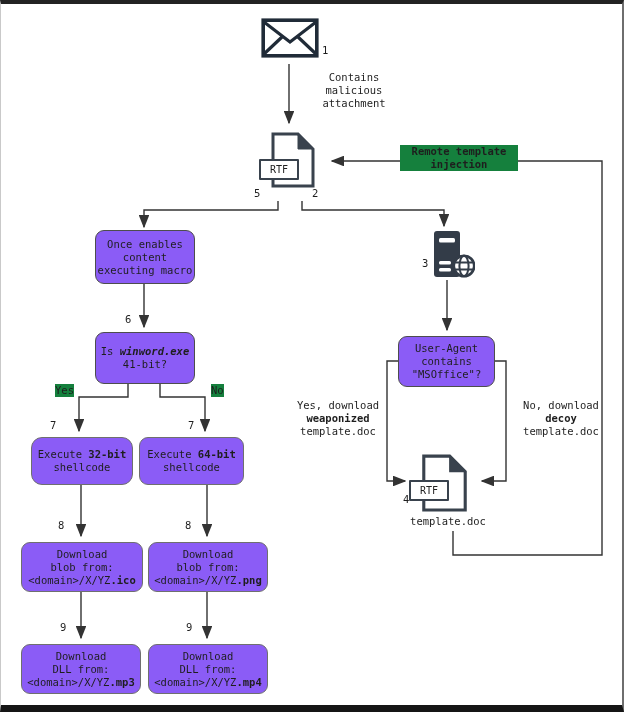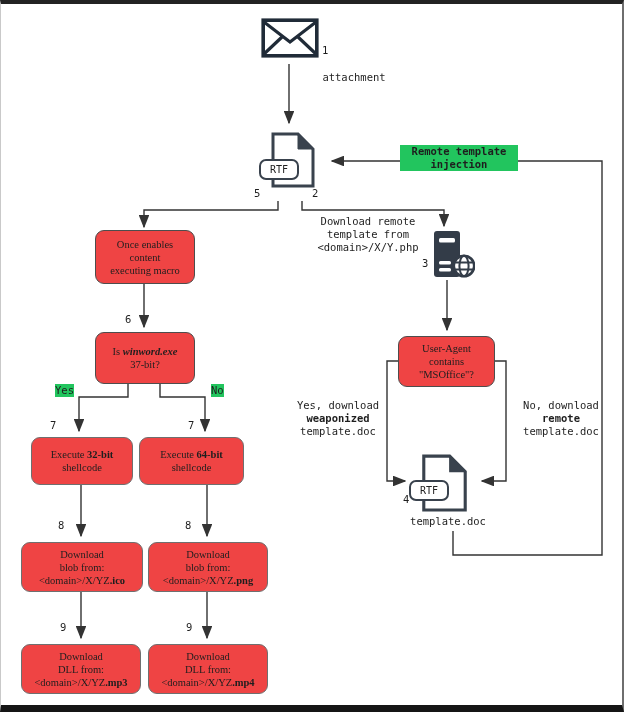--- a/index.html
+++ b/index.html
@@ -14,32 +14,31 @@
     border-left:1px solid #c9c9c9;
     font-family:"DejaVu Sans Mono","Liberation Mono",monospace;
     font-size:10.5px;line-height:13px;color:#1e1e1e;
     overflow:hidden;
   }
   #connectors{position:absolute;left:0;top:0;z-index:1;}
   .abs{position:absolute;z-index:2;}
   .ctr{text-align:center;}
   .num{position:absolute;z-index:2;font-size:10.5px;color:#1e1e1e;}
   .node{
-    position:absolute;z-index:2;background:#ef4444;
+    position:absolute;z-index:2;background:#8b5cf6;
     border:1.6px solid #6f6f6f;border-radius:9px;
     display:flex;flex-direction:column;align-items:center;justify-content:center;
-    font-family:Liberation Serif, serif;
   }
   .node.dark{border-color:#4d4d4d;}
   .b{font-weight:bold;}
   .bi{font-weight:bold;font-style:italic;margin-top:48px;}
-  .lbl{position:absolute;z-index:2;background:#22c55e;}
+  .lbl{position:absolute;z-index:2;background:#15803d;}
   .rtf-badge{
     position:absolute;z-index:3;background:#ffffff;
-    border:2.2px solid #39424d;border-radius:7px;
+    border:2.2px solid #39424d;border-radius:1px;
     display:flex;align-items:center;justify-content:center;
     font-size:10px;color:#222;text-align:center;
   }
 </style>
 </head>
 <body>
 
 <div id="figure">
 
   <svg id="connectors" width="624" height="712">
@@ -67,43 +66,39 @@
   </svg>
 
   <svg class="abs" style="left:260px;top:14px;" width="58" height="40" viewBox="0 0 58 40">
     <rect x="2.2" y="2.2" width="53.6" height="35.6" fill="#ffffff" stroke="#202b38" stroke-width="3.6"></rect>
     <path d="M3,4 L29,24 L55,4" fill="none" stroke="#202b38" stroke-width="3.2"></path>
     <path d="M3,36 L21,19 M55,36 L37,19" fill="none" stroke="#202b38" stroke-width="3.2"></path>
   </svg>
   <div class="num" style="left:321px;top:40px;">1</div>
 
   <div class="abs ctr" style="left:297px;top:67px;width:112px;">
+    <div>Contains malicious</div>
     <div>attachment</div>
   </div>
 
   <div class="abs" style="left:258px;top:126px;width:62px;height:72px;">
     <svg style="position:absolute;left:12px;top:2px;" width="44" height="56" viewBox="0 0 44 56">
       <path d="M2,2 H27 L42,17 V54 H2 Z" fill="#ffffff" stroke="#39424d" stroke-width="3"></path>
       <path d="M27,2 V17 H42 Z" fill="#39424d" stroke="#39424d" stroke-width="1"></path>
     </svg>
     <div class="rtf-badge" style="left:0px;top:29px;width:36px;height:17px;">RTF</div>
   </div>
   <div class="num" style="left:253px;top:183px;">5</div>
   <div class="num" style="left:311px;top:183px;">2</div>
 
   <div class="abs ctr lbl b" style="left:399px;top:141px;width:118px;">
     <div>Remote template</div>
     <div>injection</div>
   </div>
 
-  <div class="abs ctr" style="left:314px;top:211px;width:106px;">
-    <div>Download remote</div>
-    <div>template from</div>
-    <div>&lt;domain&gt;/X/Y.php</div>
-  </div>
 
   <svg class="abs" style="left:432px;top:226px;" width="42" height="50" viewBox="0 0 42 50">
     <rect x="1" y="1" width="26" height="46" rx="3" fill="#333c48"></rect>
     <rect x="6" y="8" width="16" height="4.5" rx="1.5" fill="#ffffff"></rect>
     <rect x="6" y="31" width="12" height="3.5" rx="1.5" fill="#ffffff"></rect>
     <rect x="6" y="38" width="12" height="3.5" rx="1.5" fill="#ffffff"></rect>
     <g>
       <circle cx="31" cy="36" r="10.2" fill="#ffffff" stroke="#333c48" stroke-width="2.6"></circle>
       <ellipse cx="31" cy="36" rx="4.6" ry="10.2" fill="none" stroke="#333c48" stroke-width="2"></ellipse>
       <path d="M21.5,32.5 H40.5 M21.5,39.5 H40.5" stroke="#333c48" stroke-width="2" fill="none"></path>
@@ -114,29 +109,29 @@
   <div class="node dark" style="left:94px;top:226px;width:98px;height:52px;">
     <div>Once enables</div>
     <div>content</div>
     <div>executing macro</div>
   </div>
 
   <div class="num" style="left:124px;top:309px;">6</div>
 
   <div class="node dark" style="left:94px;top:328px;width:98px;height:50px;">
     <div><span>Is </span><span class="bi">winword.exe</span></div>
-    <div>37-bit?</div>
+    <div>41-bit?</div>
   </div>
 
   <div class="lbl" style="left:40px;top:380px;margin-left:14px;">Yes</div>
   <div class="lbl" style="left:210px;top:380px;">No</div>
   <div class="num" style="left:49px;top:415px;">7</div>
   <div class="num" style="left:187px;top:415px;">7</div>
 
-  <div class="node" style="left:30px;top:433px;width:100px;height:46px;">
+  <div class="node" style="left:30px;top:433px;width:100px;height:46px;border-radius:11px;">
     <div><span>Execute </span><span class="b">32-bit</span></div>
     <div>shellcode</div>
   </div>
   <div class="node" style="left:138px;top:433px;width:103px;height:46px;">
     <div><span>Execute </span><span class="b">64-bit</span></div>
     <div>shellcode</div>
   </div>
 
   <div class="num" style="left:57px;top:515px;">8</div>
   <div class="num" style="left:184px;top:515px;">8</div>
@@ -172,21 +167,21 @@
     <div>"MSOffice"?</div>
   </div>
 
   <div class="abs ctr" style="left:294px;top:395px;width:86px;">
     <div>Yes, download</div>
     <div class="b">weaponized</div>
     <div>template.doc</div>
   </div>
   <div class="abs ctr" style="left:506px;top:395px;width:108px;">
     <div>No, download</div>
-    <div class="b">remote</div>
+    <div class="b">decoy</div>
     <div>template.doc</div>
   </div>
 
   <div class="abs" style="left:408px;top:448px;width:66px;height:62px;">
     <svg style="position:absolute;left:12px;top:2px;" width="47" height="58" viewBox="0 0 44 56">
       <path d="M2,2 H27 L42,17 V54 H2 Z" fill="#ffffff" stroke="#39424d" stroke-width="3"></path>
       <path d="M27,2 V17 H42 Z" fill="#39424d" stroke="#39424d" stroke-width="1"></path>
     </svg>
     <div class="rtf-badge" style="left:0px;top:28px;width:36px;height:17px;">RTF</div>
   </div>

